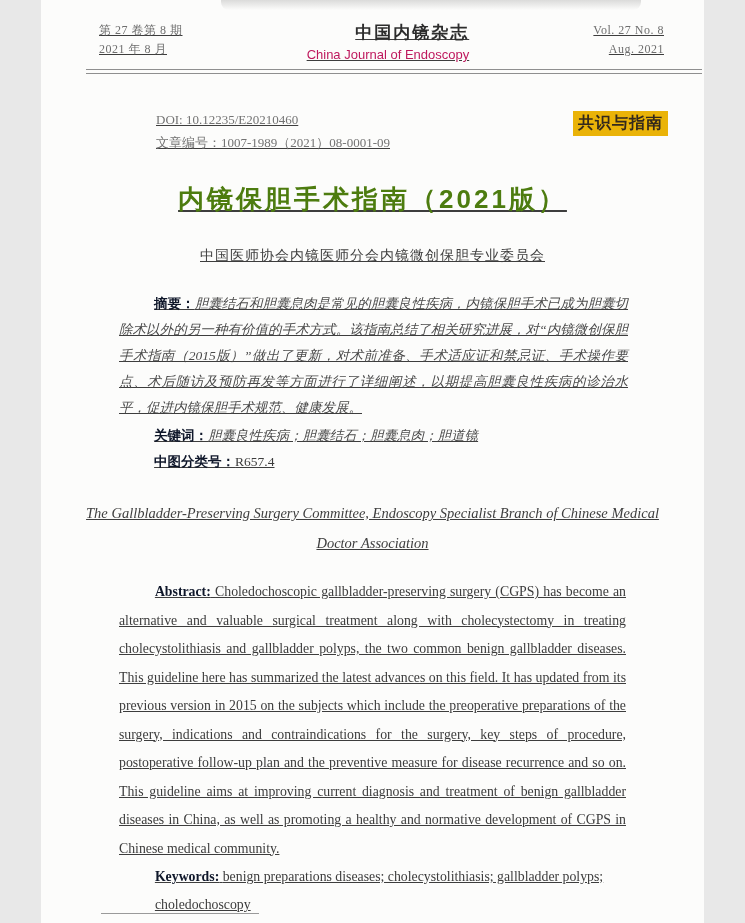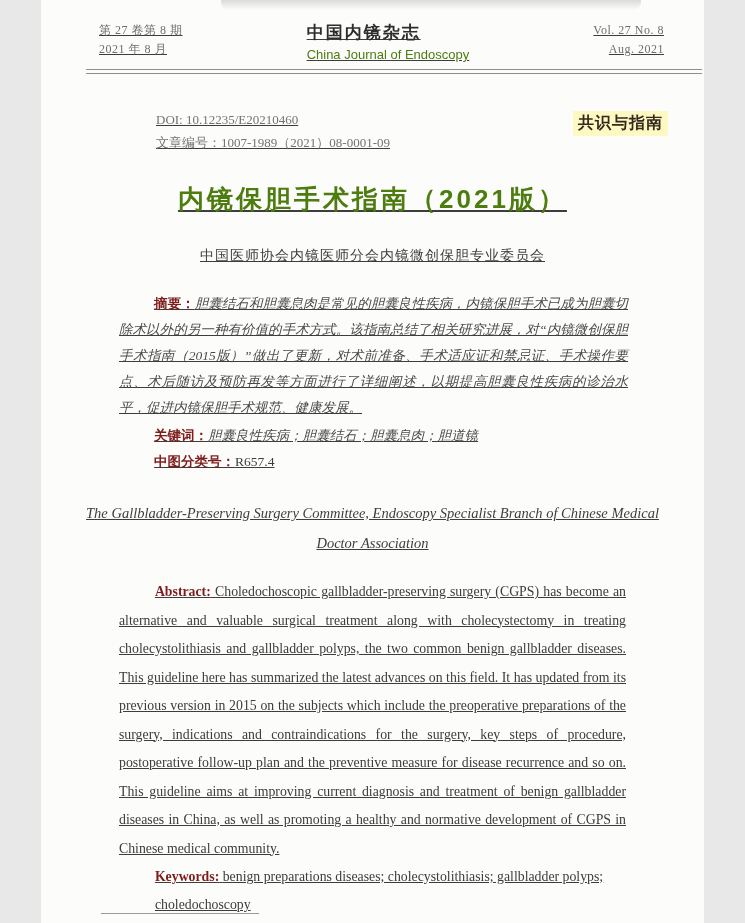--- a/index.html
+++ b/index.html
@@ -18,51 +18,51 @@
     background:linear-gradient(to bottom,rgba(120,120,120,.25),rgba(120,120,120,0));
     border-radius:0 0 8px 8px;
   }
   
   .jheader{
     display:flex;justify-content:space-between;align-items:flex-start;
     padding:21px 40px 0 58px;
   }
   .jh-side{font-size:12px;line-height:19px;color:#6e6e6e;letter-spacing:.5px;}
   .jh-side.right{text-align:right;}
-  .jh-center{text-align:left;}
+  .jh-center{text-align:right;}
   .jh-title{font-size:17px;font-weight:bold;color:#2d2d2d;letter-spacing:2px;font-family:"Liberation Sans","DejaVu Sans",sans-serif;}
-  .jh-sub{font-size:13px;color:#4d7c0f;margin-top:3px;font-family:"Liberation Sans","DejaVu Sans",sans-serif;}
+  .jh-sub{font-size:13px;color:#be185d;margin-top:3px;font-family:"Liberation Sans","DejaVu Sans",sans-serif;}
   .double-rule{
     margin:7px 2px 0 45px;height:3px;
     border-top:1px solid #8f8f8f;border-bottom:1px solid #8f8f8f;
   }
   
   .meta{margin:34px 0 0 115px;font-size:13px;line-height:23px;color:#737373;}
   .badge{
     position:absolute;right:36px;top:111px;
-    background:#fef9c3;color:#33291c;
+    background:#eab308;color:#33291c;
     font-family:"Liberation Sans","DejaVu Sans",sans-serif;
     font-weight:bold;font-size:16px;letter-spacing:1px;
     padding:2px 5px;
   }
   
   .title-cn{
     margin-top:28px;text-align:center;
     font-size:26px;font-weight:bold;color:#4d7c0f;letter-spacing:3px;
     font-family:"Liberation Sans","DejaVu Sans",sans-serif;
   }
   .byline-cn{margin-top:30px;text-align:center;font-size:14px;color:#3f3f3f;letter-spacing:1px;}
   
   .abs-cn{
     margin:26px 76px 0 78px;
     font-size:13.5px;line-height:26px;color:#4a4a4a;
     text-align:justify;font-style:italic;
   }
   .abs-cn .para{text-indent:2.6em;}
-  .label-green{color:#7f1d1d;font-weight:bold;font-style:normal;}
+  .label-green{color:#0f172a;font-weight:bold;font-style:normal;}
   .kw-line{margin:2px 76px 0 78px;font-size:13.5px;line-height:25px;color:#4a4a4a;padding-left:2.6em;font-style:italic;}
   .clc-line{margin:1px 76px 0 78px;font-size:13.5px;line-height:25px;color:#3d3d3d;padding-left:2.6em;}
   
   .title-en{
     margin:26px auto 0;max-width:620px;text-align:center;
     font-size:20px;font-weight:bold;color:#22987d;line-height:29px;
   }
   .byline-en{
     margin:24px auto 0;max-width:600px;text-align:center;
     font-style:italic;font-size:14.5px;color:#3e3e3e;line-height:30px;

